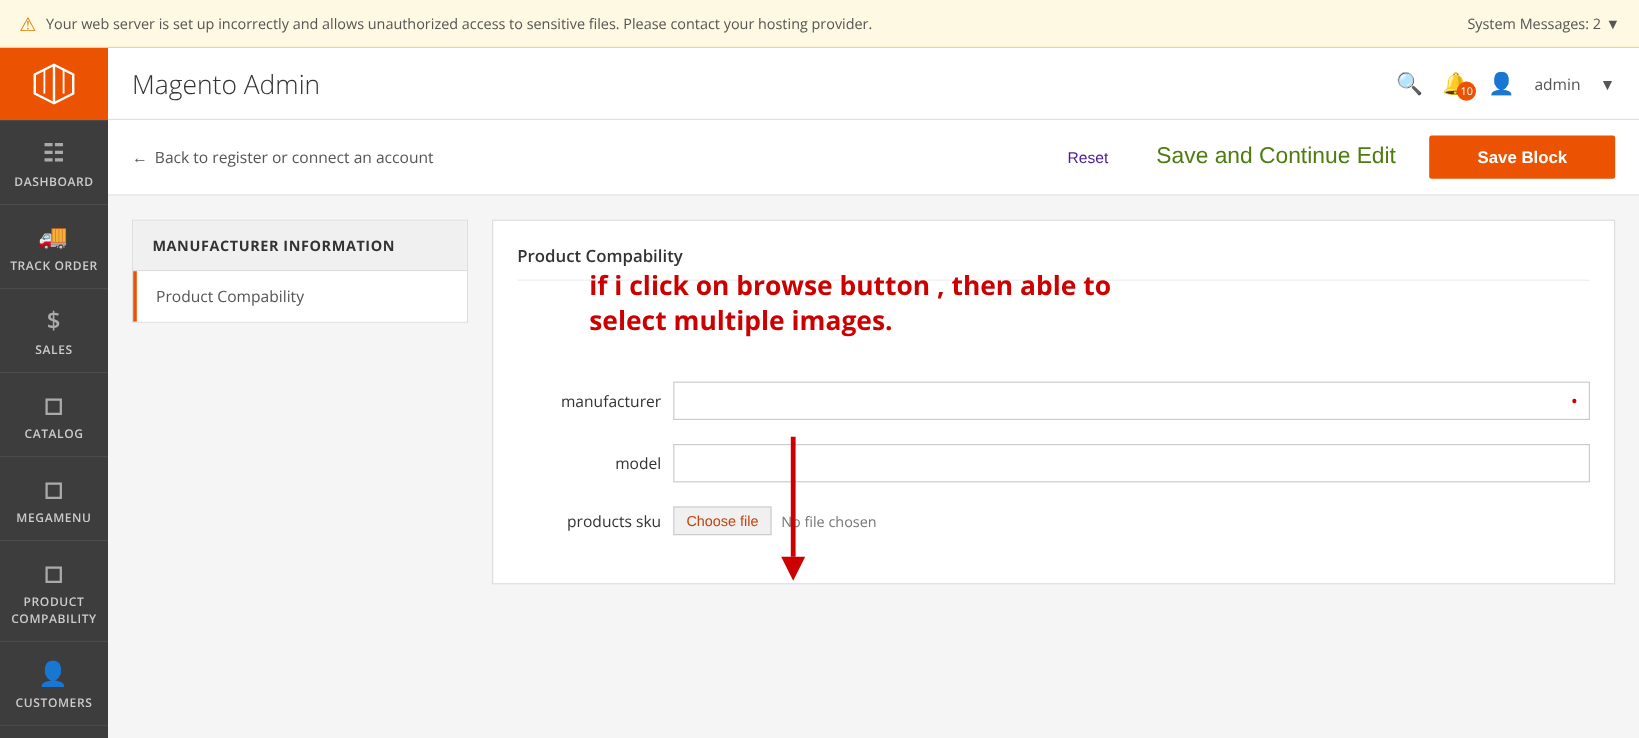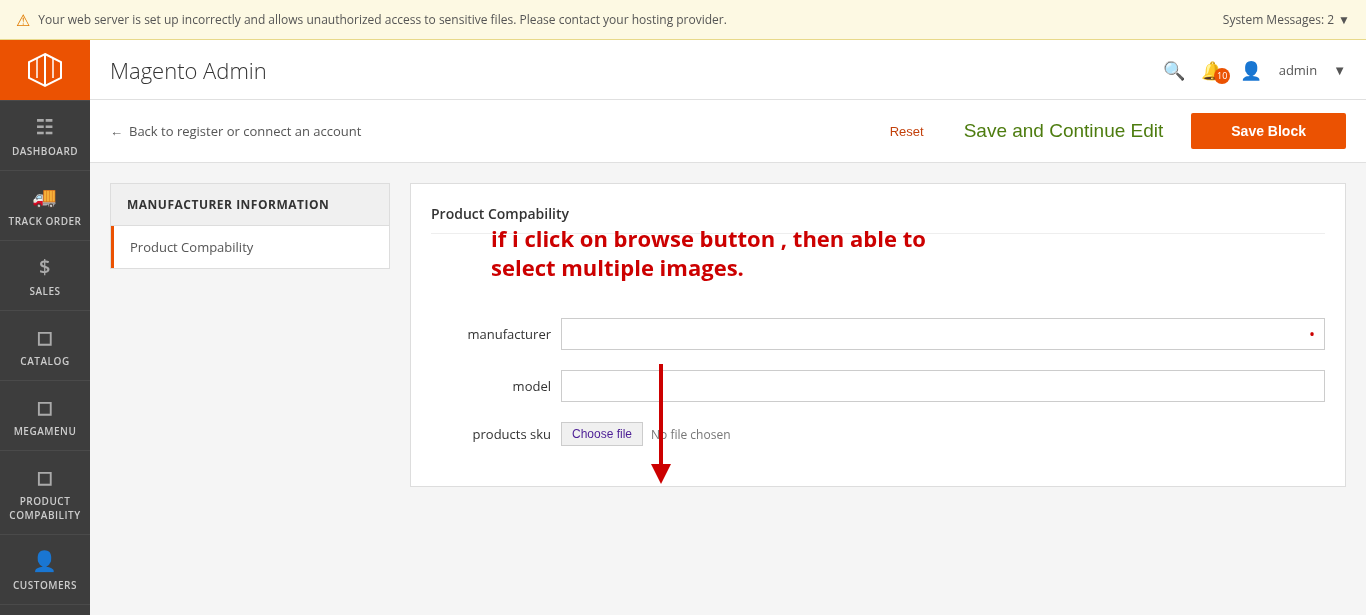--- a/index.html
+++ b/index.html
@@ -164,21 +164,21 @@
       align-items: center;
       gap: 6px;
       color: #555;
       font-size: 13px;
       cursor: pointer;
       margin-right: auto;
     }
     .btn-reset {
       background: transparent;
       border: none;
-      color: #c2410c;
+      color: #4c1d95;
       font-size: 13px;
       cursor: pointer;
       padding: 8px 12px;
     }
     .btn-save-continue {
       background: transparent;
       border: none;
       color: #4d7c0f;
       font-size: 19px;
       cursor: pointer;
@@ -302,21 +302,21 @@
       display: flex;
       align-items: center;
       gap: 8px;
     }
     .btn-choose-file {
       background: #f0f0f0;
       border: 1px solid #ccc;
       padding: 4px 10px;
       font-size: 12px;
       cursor: pointer;
-      color: #4c1d95;
+      color: #c2410c;
     }
     .file-chosen-text {
       font-size: 12px;
       color: #777;
     }
 
     
     ::-webkit-scrollbar { width: 6px; }
     ::-webkit-scrollbar-track { background: #f0f0f0; }
     ::-webkit-scrollbar-thumb { background: #bbb; }

